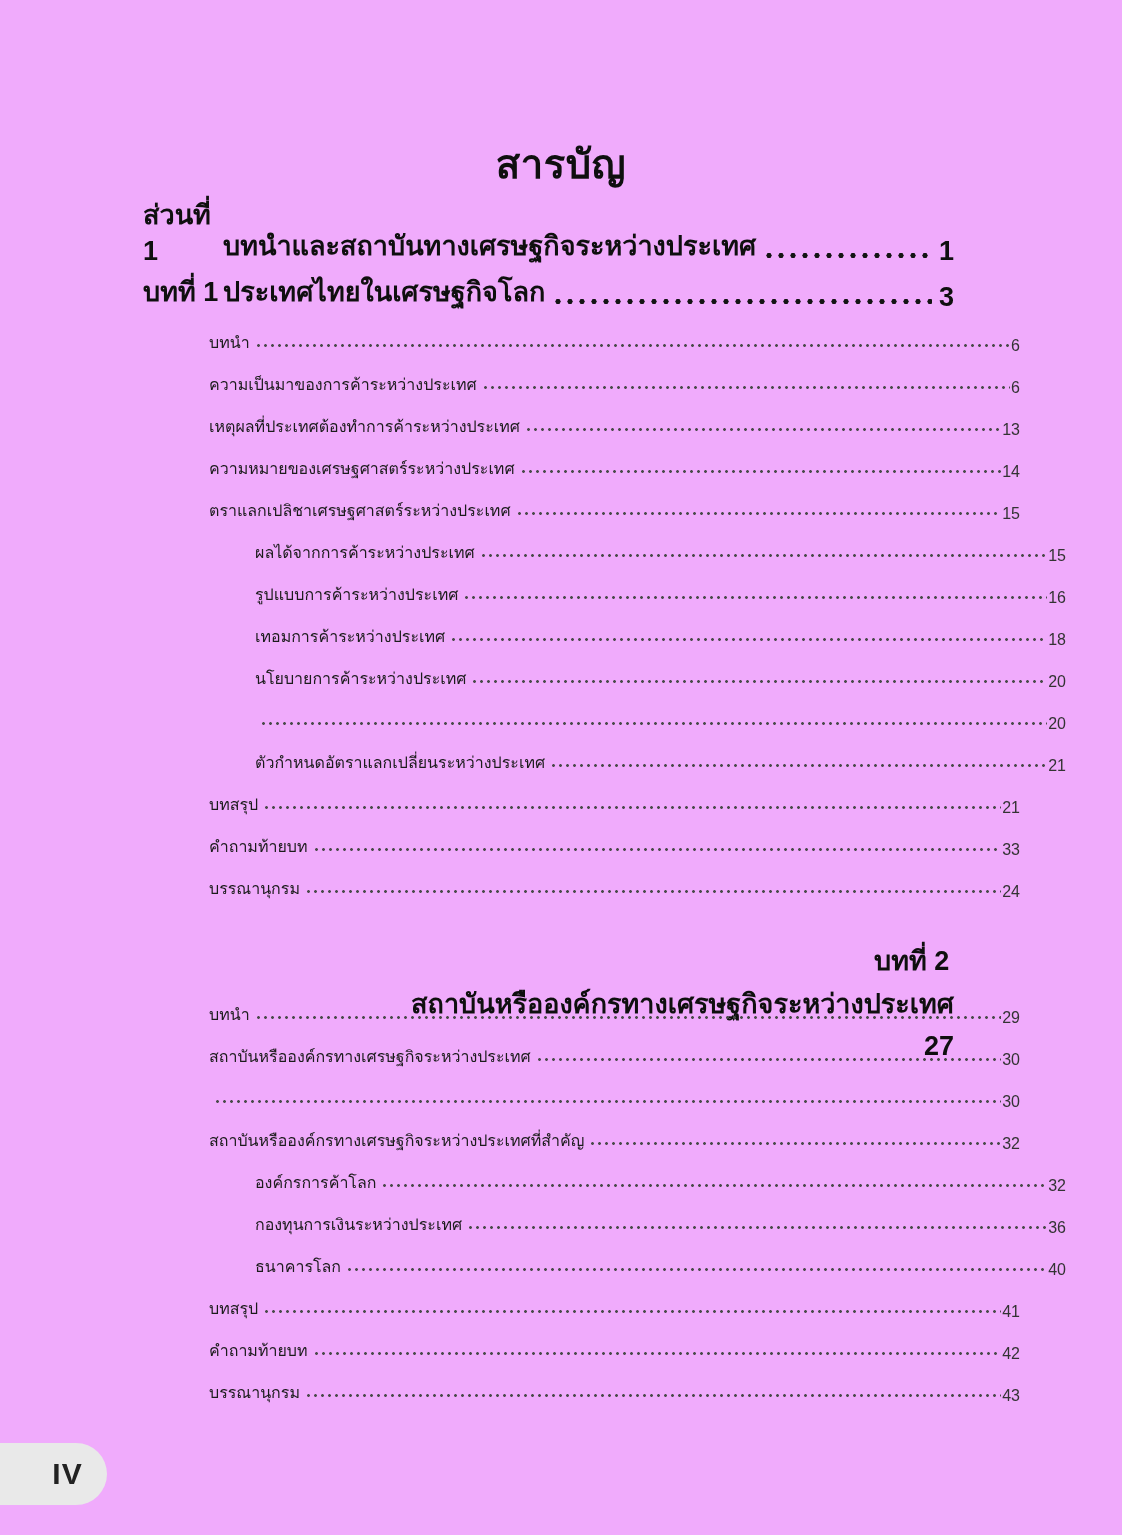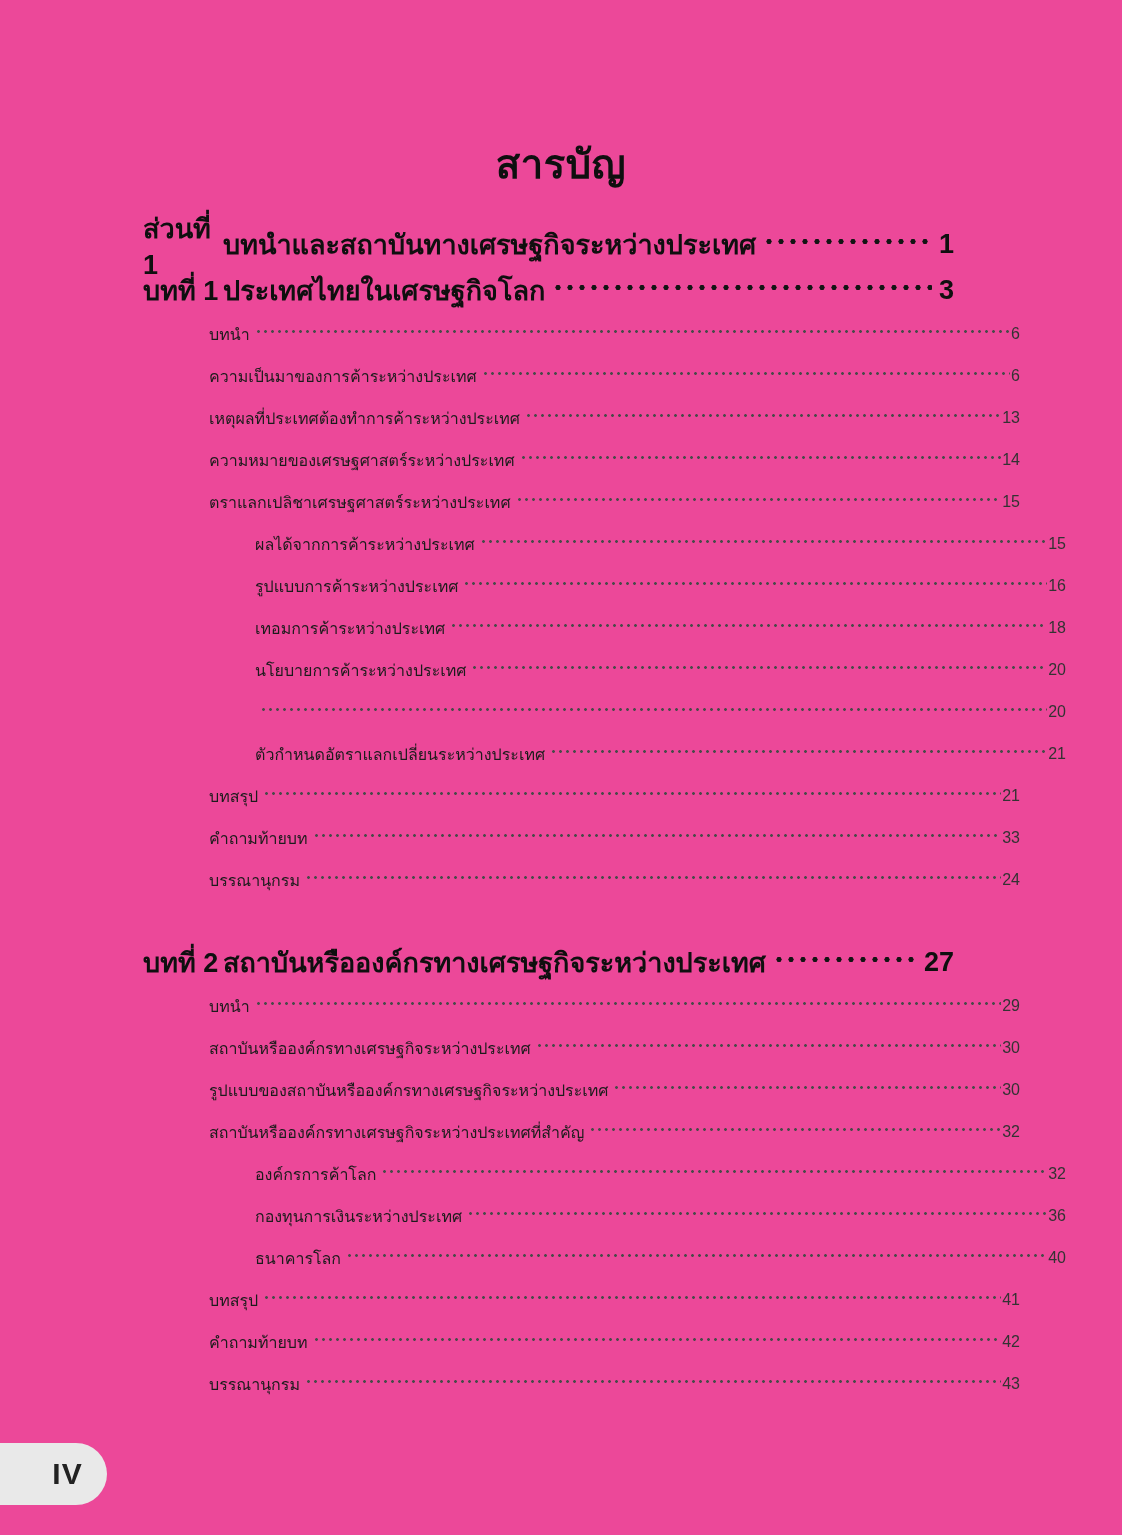--- a/index.html
+++ b/index.html
@@ -4,21 +4,21 @@
 <style>
   html, body {
     margin: 0;
     padding: 0;
     background: #ffffff;
   }
   .page {
     position: relative;
     width: 1122px;
     height: 1535px;
-    background: #ec4899;
+    background: #f0abfc;
     overflow: hidden;
     font-family: "Liberation Sans", sans-serif;
     color: #111111;
   }
   .title {
     position: absolute;
     top: 132px;
     left: 0;
     width: 100%;
     margin: 0;
@@ -29,36 +29,36 @@
     letter-spacing: 0.5px;
   }
   .toc {
     position: absolute;
     left: 143px;
     top: 221px;
     width: 811px;
   }
   .row {
     display: flex;
-    align-items: center;
+    align-items: flex-end;
     width: 100%;
   }
   .row.part, .row.chapter {
     height: 46px;
     font-size: 27px;
     font-weight: 700;
     color: #0f0f0f;
   }
   .row.entry {
     height: 42px;
     font-size: 16px;
     font-weight: 400;
     color: #1c1c1c;
   }
-  .row.gap-before { margin-top: 38px; }
+  .row.gap-before { margin-top: 38px; flex-direction: column; }
   .label {
     flex: none;
     width: 80px;
   }
   .text {
     flex: none;
     white-space: nowrap;
   }
   .row.entry.l1 { padding-left: 66px; }
   .row.entry.l2 { padding-left: 112px; }
@@ -200,21 +200,20 @@
         <span class="text">บทนำ</span>
         <span class="leader"></span>
         <span class="pagenum">29</span>
       </div>
       <div class="row entry l1">
         <span class="text">สถาบันหรือองค์กรทางเศรษฐกิจระหว่างประเทศ</span>
         <span class="leader"></span>
         <span class="pagenum">30</span>
       </div>
       <div class="row entry l1">
-        <span class="text">รูปแบบของสถาบันหรือองค์กรทางเศรษฐกิจระหว่างประเทศ</span>
         <span class="leader"></span>
         <span class="pagenum">30</span>
       </div>
       <div class="row entry l1">
         <span class="text">สถาบันหรือองค์กรทางเศรษฐกิจระหว่างประเทศที่สำคัญ</span>
         <span class="leader"></span>
         <span class="pagenum">32</span>
       </div>
       <div class="row entry l2">
         <span class="text">องค์กรการค้าโลก</span>

